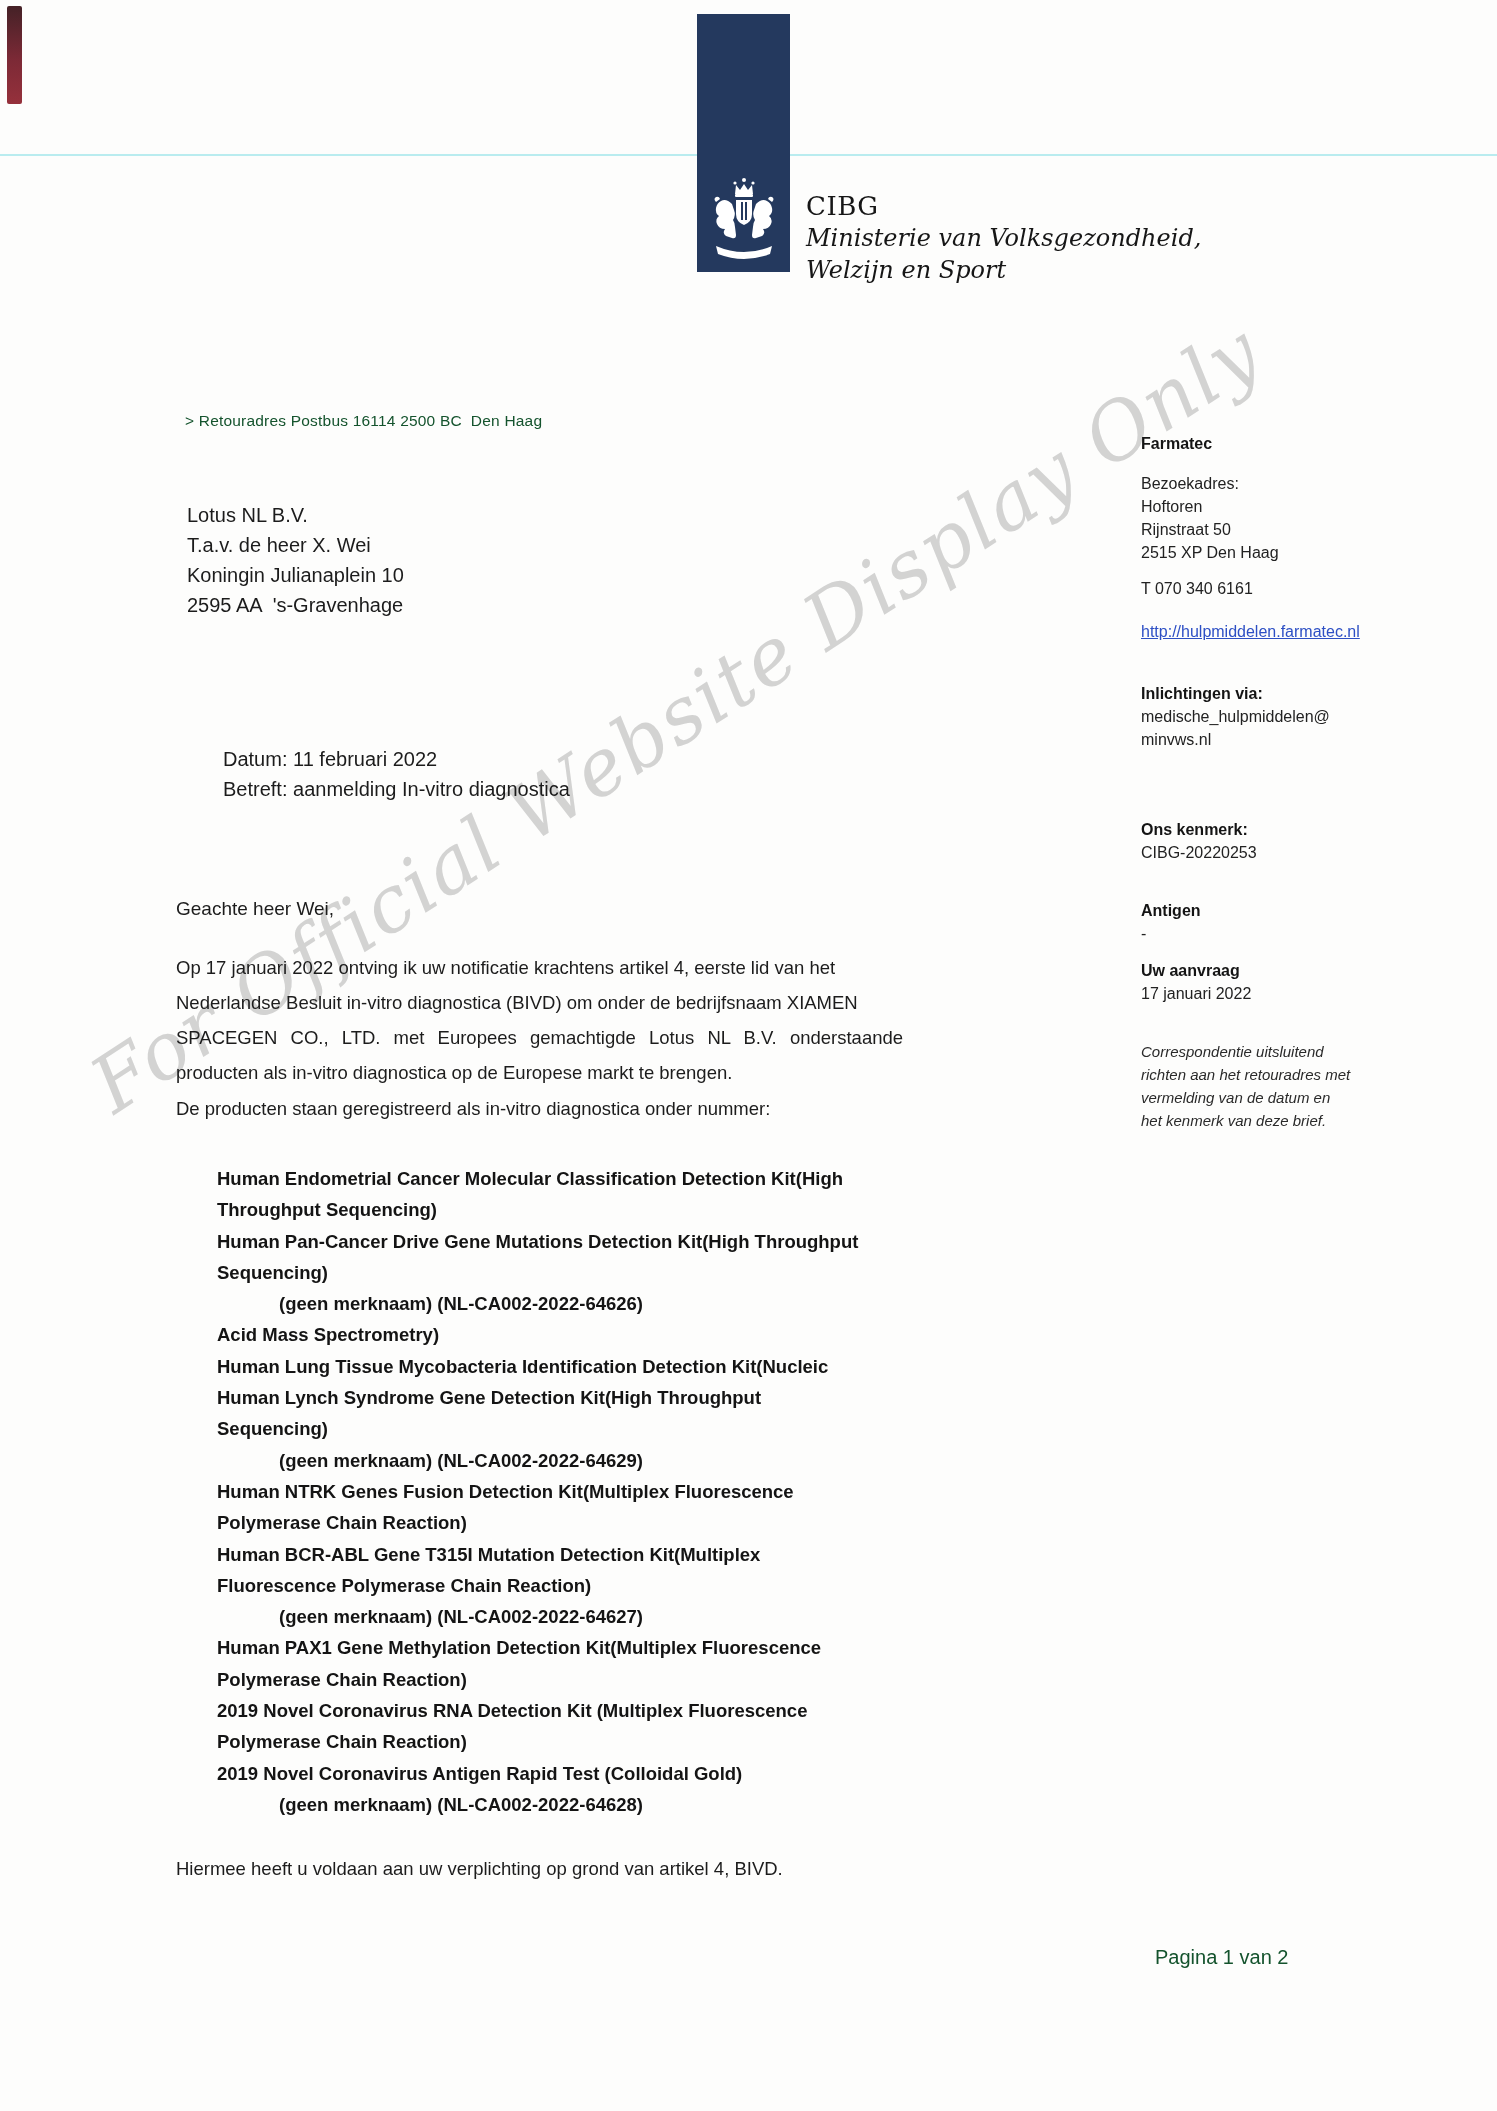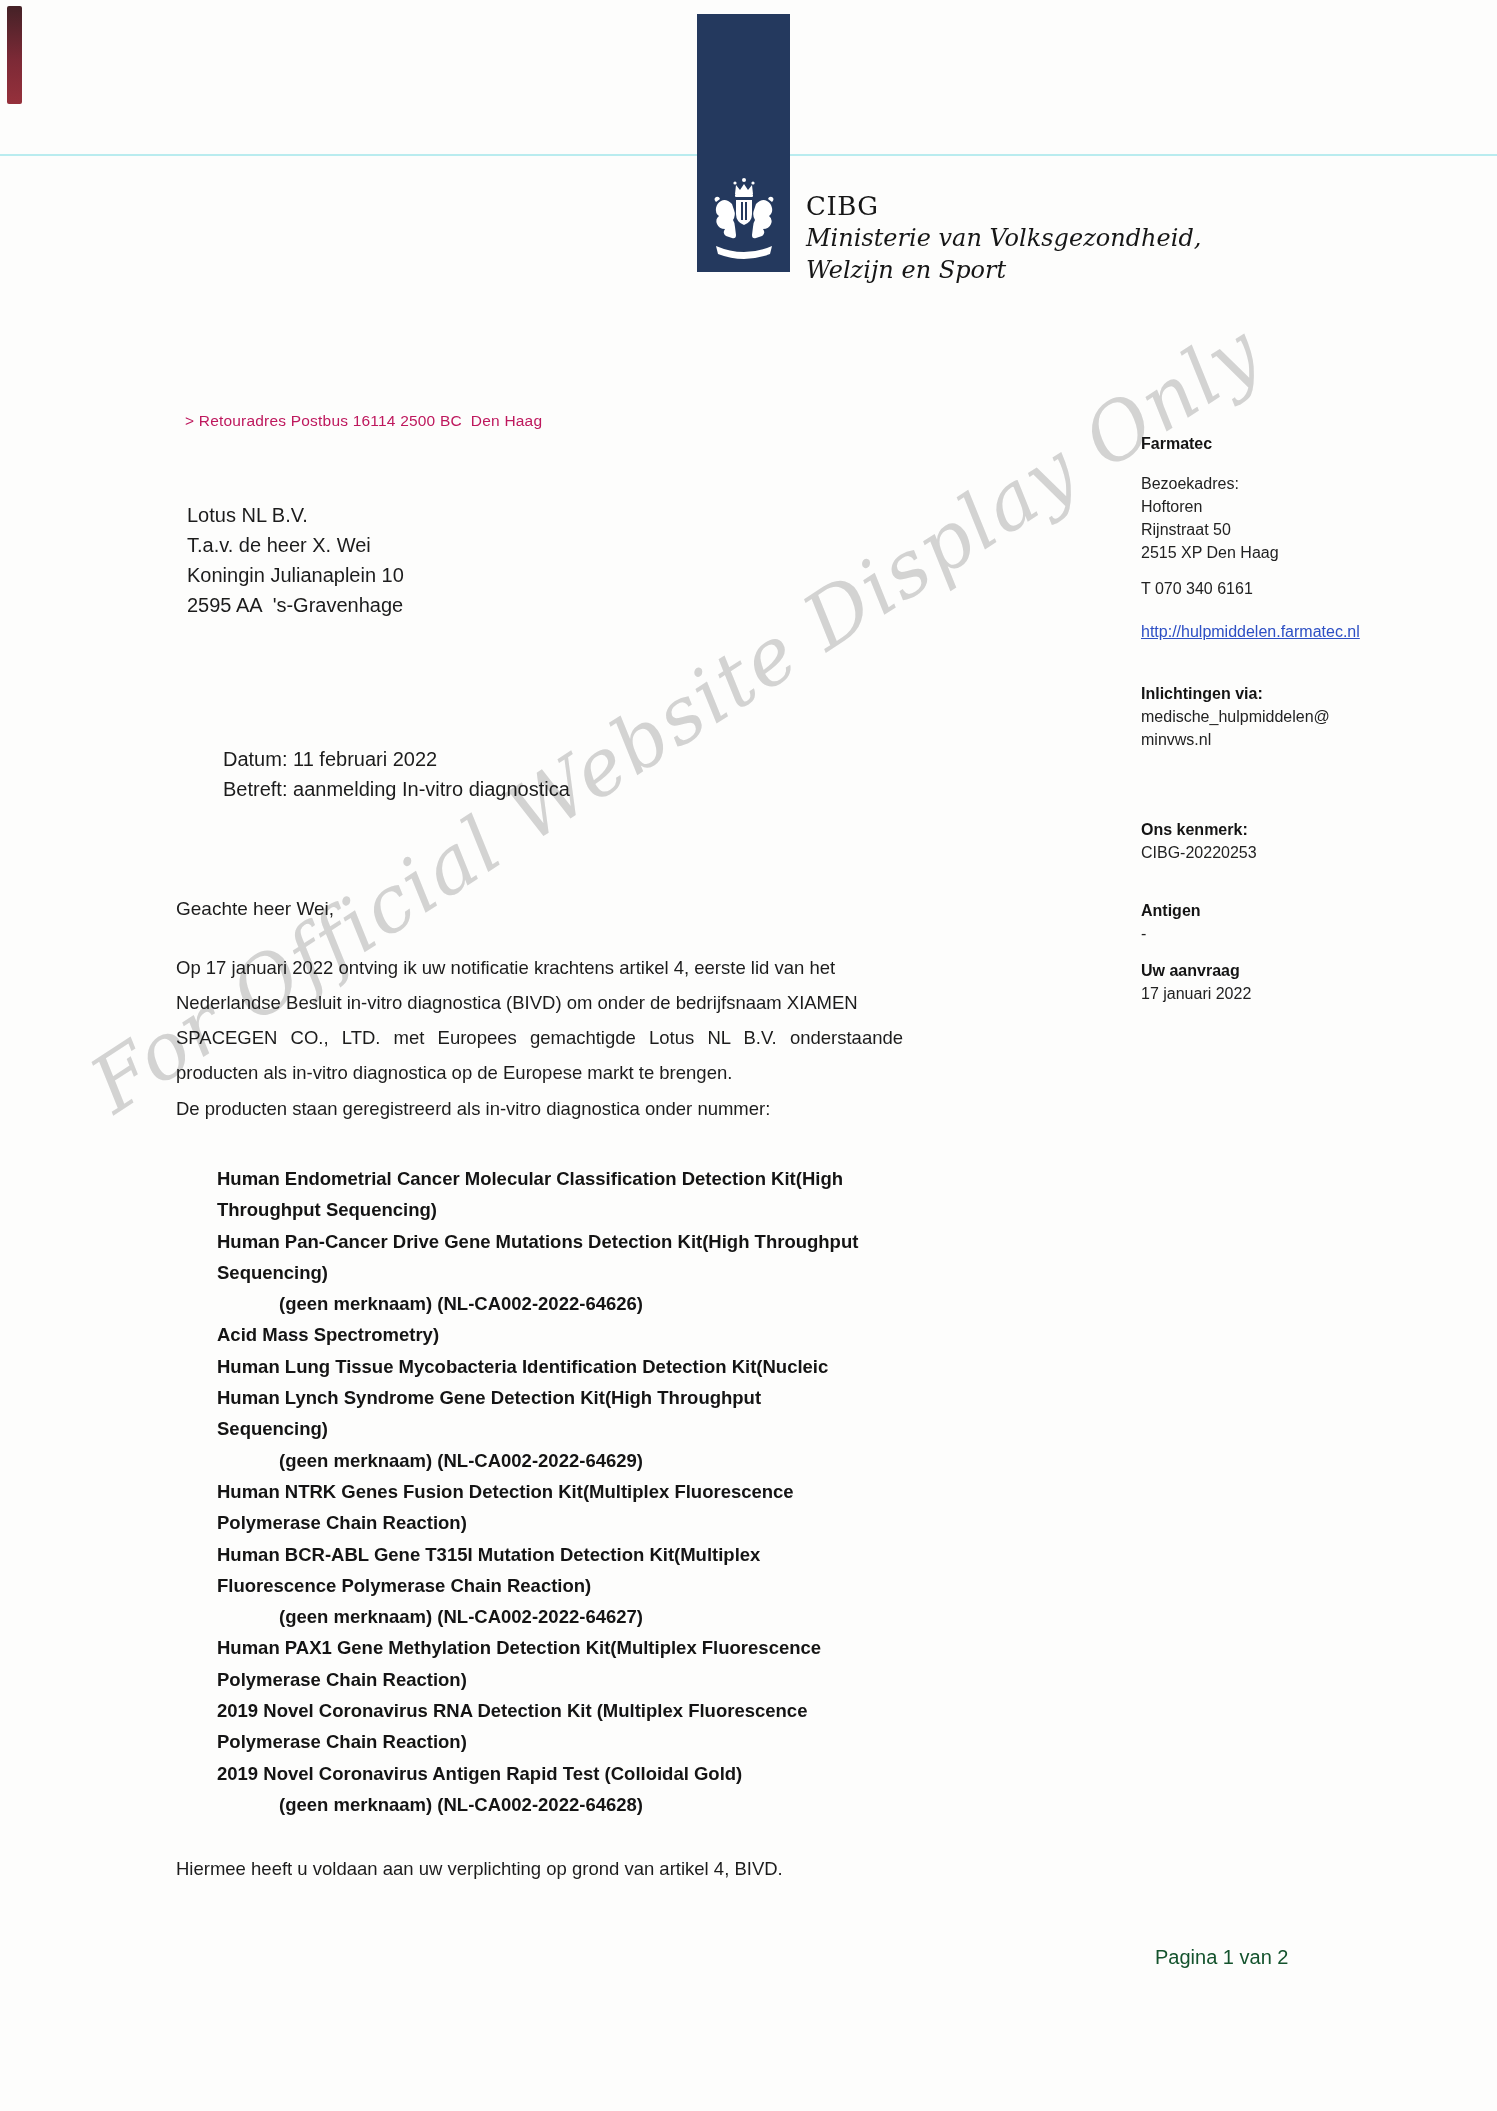--- a/index.html
+++ b/index.html
@@ -55,21 +55,21 @@
     font-style:italic;
     font-size:78px;letter-spacing:2px;
     color:rgba(165,165,165,0.48);
     z-index:1;pointer-events:none;
   }
 
   .content{position:absolute;inset:0;z-index:2;}
 
   .return-address{
     position:absolute;left:185px;top:412px;
-    font-size:15.5px;color:#be185d;letter-spacing:.2px;
+    font-size:15.5px;color:#14532d;letter-spacing:.2px;
   }
   .recipient{
     position:absolute;left:187px;top:500px;
     font-size:20px;line-height:30px;color:#1c1c1c;
   }
   .letter-meta{
     position:absolute;left:183px;top:744px;
     font-size:20px;line-height:30px;color:#1c1c1c;margin-left:40px;
   }
   .salutation{
@@ -221,18 +221,24 @@
       <div class="sb sidebar-website-link" style="top:592px">http://hulpmiddelen.farmatec.nl</div>
       <div class="sb b" style="top:654px">Inlichtingen via:</div>
       <div class="sb" style="top:677px">medische_hulpmiddelen@</div>
       <div class="sb" style="top:700px">minvws.nl</div>
       <div class="sb b" style="top:790px">Ons kenmerk:</div>
       <div class="sb" style="top:813px">CIBG-20220253</div>
       <div class="sb b" style="top:871px">Antigen</div>
       <div class="sb" style="top:894px">-</div>
       <div class="sb b" style="top:931px">Uw aanvraag</div>
       <div class="sb" style="top:954px">17 januari 2022</div>
+      <div class="sb note" style="top:1012px">
+        <div>Correspondentie uitsluitend</div>
+        <div>richten aan het retouradres met</div>
+        <div>vermelding van de datum en</div>
+        <div>het kenmerk van deze brief.</div>
+      </div>
     </div>
 
     <div class="page-number">Pagina 1 van 2</div>
 
   </div>
 </div>
 
 </body></html>

